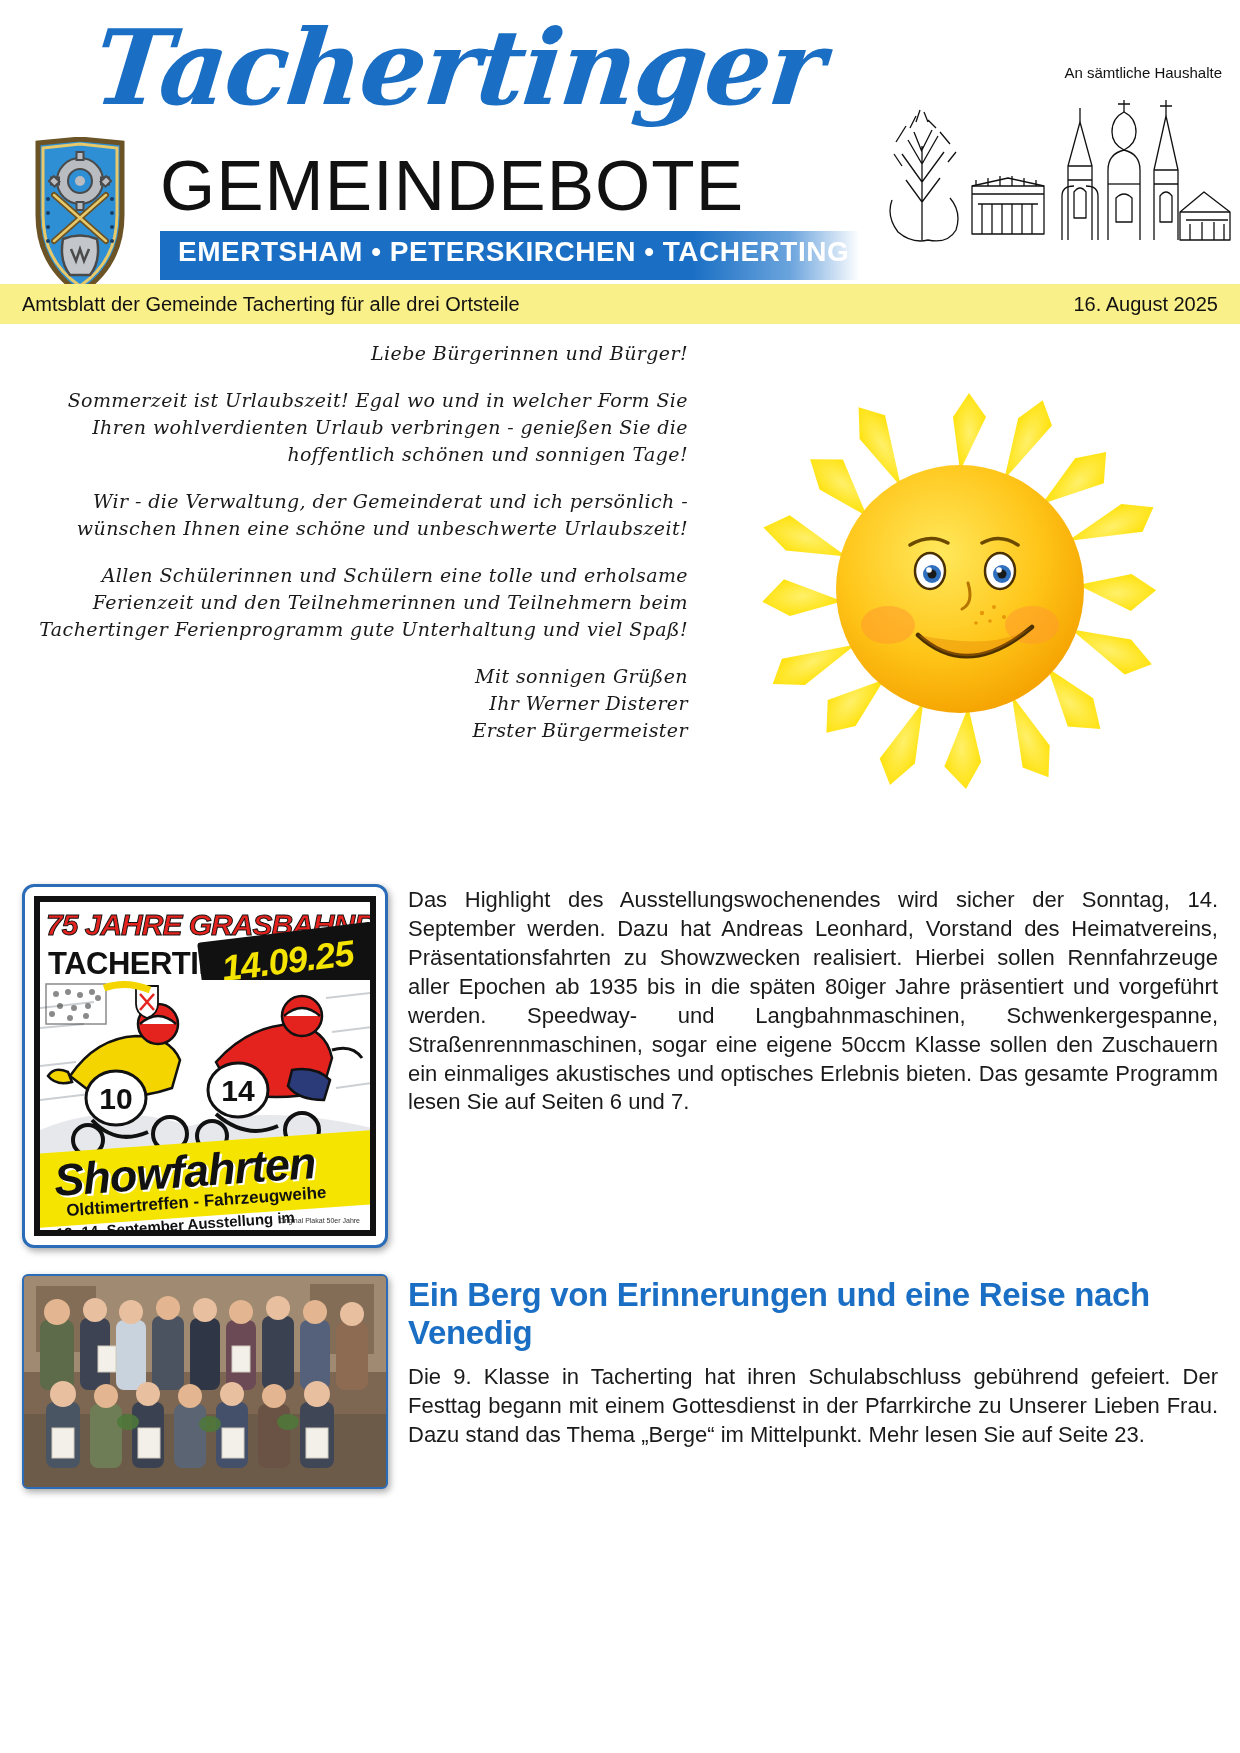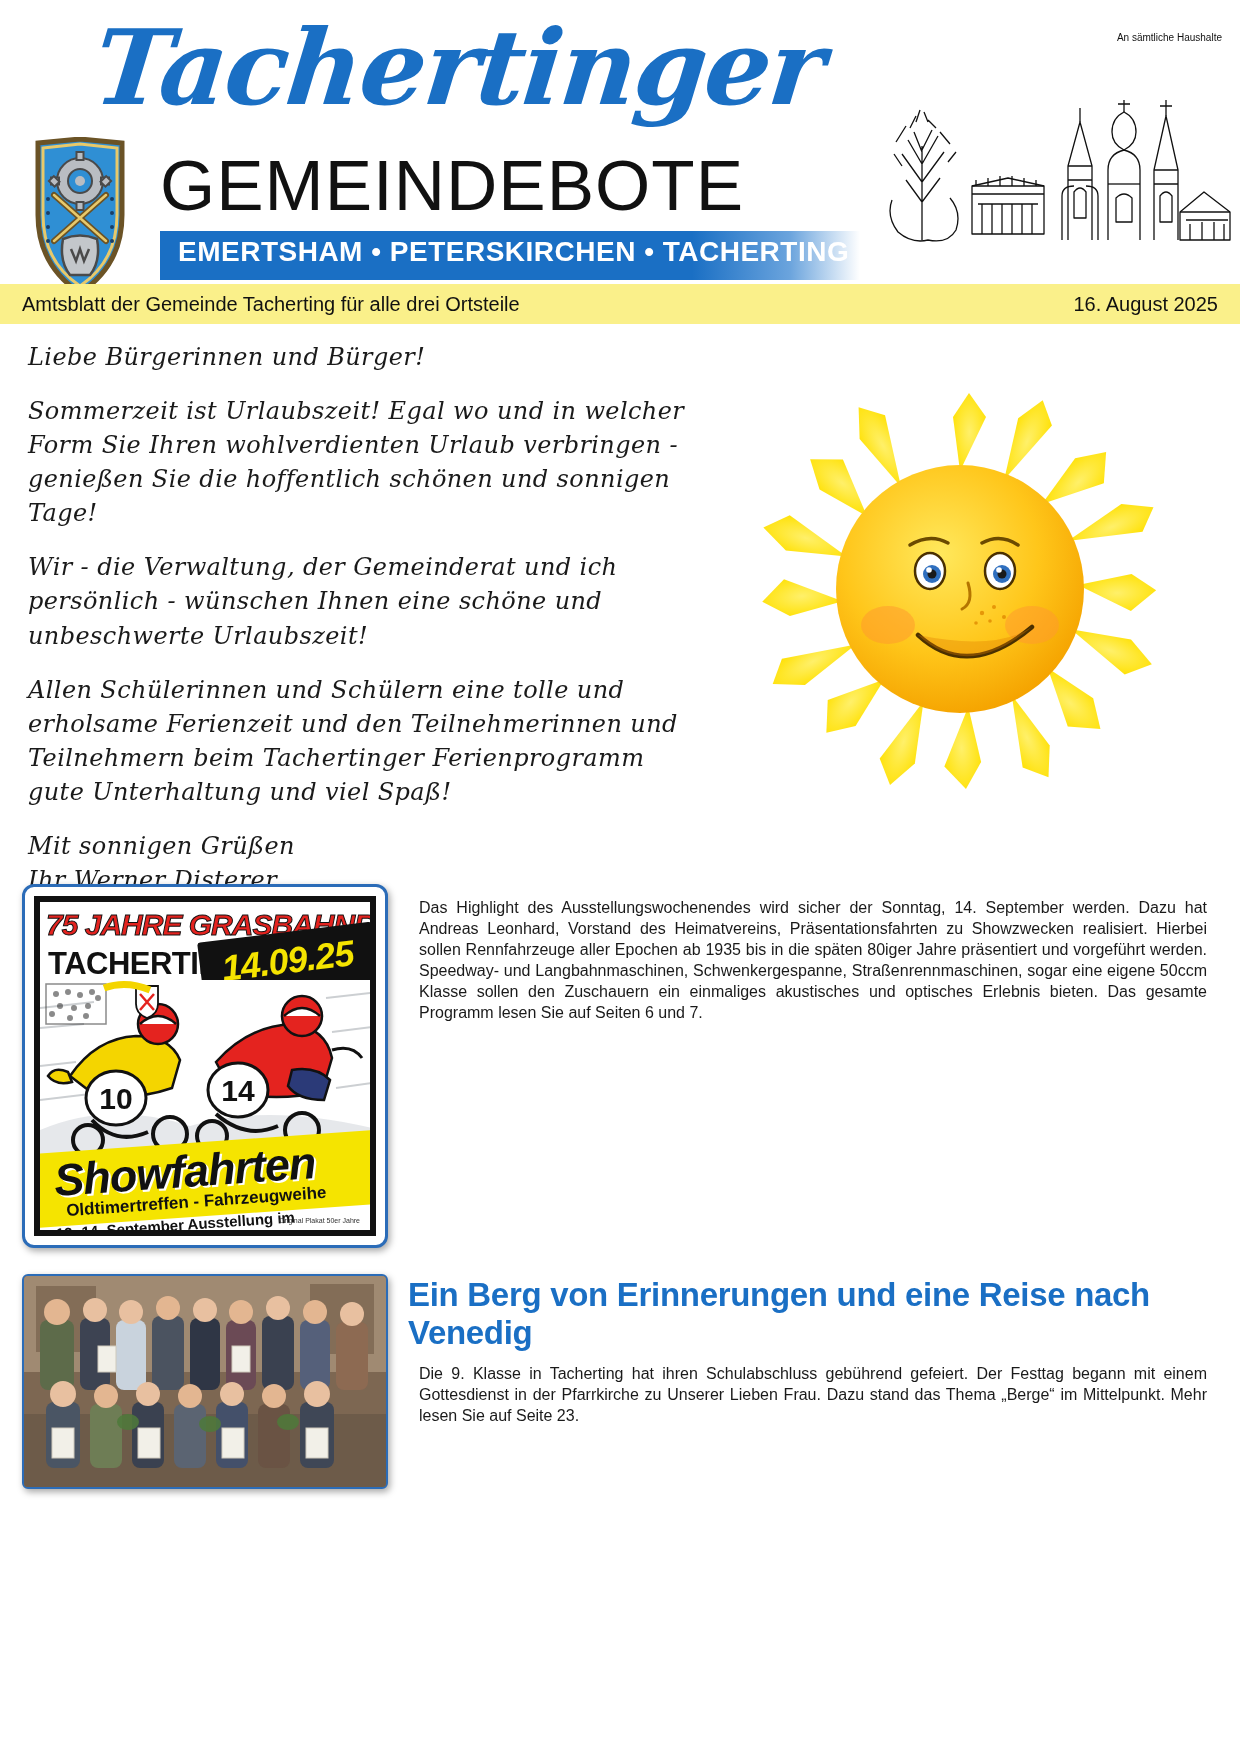--- a/index.html
+++ b/index.html
@@ -20,22 +20,22 @@
     position:absolute;left:95px;top:16px;
     font-family:"DejaVu Serif",serif;
     font-style:italic;font-weight:bold;
     font-size:104px;letter-spacing:-2px;
     color:#1A6FC4;
     transform:skewX(-6deg);
     white-space:nowrap;
     line-height:1;
   }
   .mh-household{
-    position:absolute;right:18px;top:32px;
-    font-size:10px;color:#111;
+    position:absolute;right:18px;top:64px;
+    font-size:15px;color:#111;
     font-family:"Liberation Sans",sans-serif;
   }
   .mh-gemeinde{
     position:absolute;left:160px;top:150px;
     font-size:71px;font-weight:500;
     letter-spacing:1px;color:#111;
     font-family:"Liberation Sans",sans-serif;
     line-height:1;white-space:nowrap;
   }
   .mh-bluebar{
@@ -62,22 +62,23 @@
     padding:0 22px;box-sizing:border-box;
   }
   .datebar div{font-size:20px;color:#111;font-family:"Liberation Sans",sans-serif;}
 
   
   .greeting-wrap{position:relative;padding:28px 0 0 0;height:560px;box-sizing:border-box;}
   .greeting{
     position:absolute;left:28px;top:16px;width:660px;
     font-family:"DejaVu Serif",serif;
     font-style:italic;
-    font-size:24px;line-height:1.42;color:#1a1a1a;
+    font-size:19px;line-height:1.42;color:#1a1a1a;
     letter-spacing:.4px;
+    text-align:right;
   }
   .greeting p{margin:0 0 20px 0;}
   .greeting p:last-child{margin-bottom:0;}
   .sig{margin-top:4px;}
   .sig div{white-space:nowrap;}
 
   
   .sun-box{position:absolute;right:30px;top:30px;width:500px;height:470px;}
 
   
@@ -85,22 +86,22 @@
   .article{display:flex;gap:18px;margin-bottom:26px;}
   .thumb-col{flex:0 0 368px;}
   .text-col{flex:1;padding-top:2px;}
 
   .art-head{
     color:#1A6FC4;font-weight:bold;font-size:33px;line-height:1.14;
     margin:0 0 12px 0;letter-spacing:-.3px;
     font-family:"Liberation Sans",sans-serif;
   }
   .art-body{
-    font-size:16px;line-height:1.315;color:#1a1a1a;
-    text-align:justify;margin:11px;
+    font-size:22px;line-height:1.315;color:#1a1a1a;
+    text-align:justify;margin:0;
     font-family:"Liberation Sans",sans-serif;
   }
 
   
   .poster{
     position:relative;width:366px;height:364px;
     border:3px solid #2b6cb8;border-radius:12px;
     background:#fff;box-shadow:2px 3px 7px rgba(0,0,0,.35);
     overflow:hidden;box-sizing:border-box;
   }

